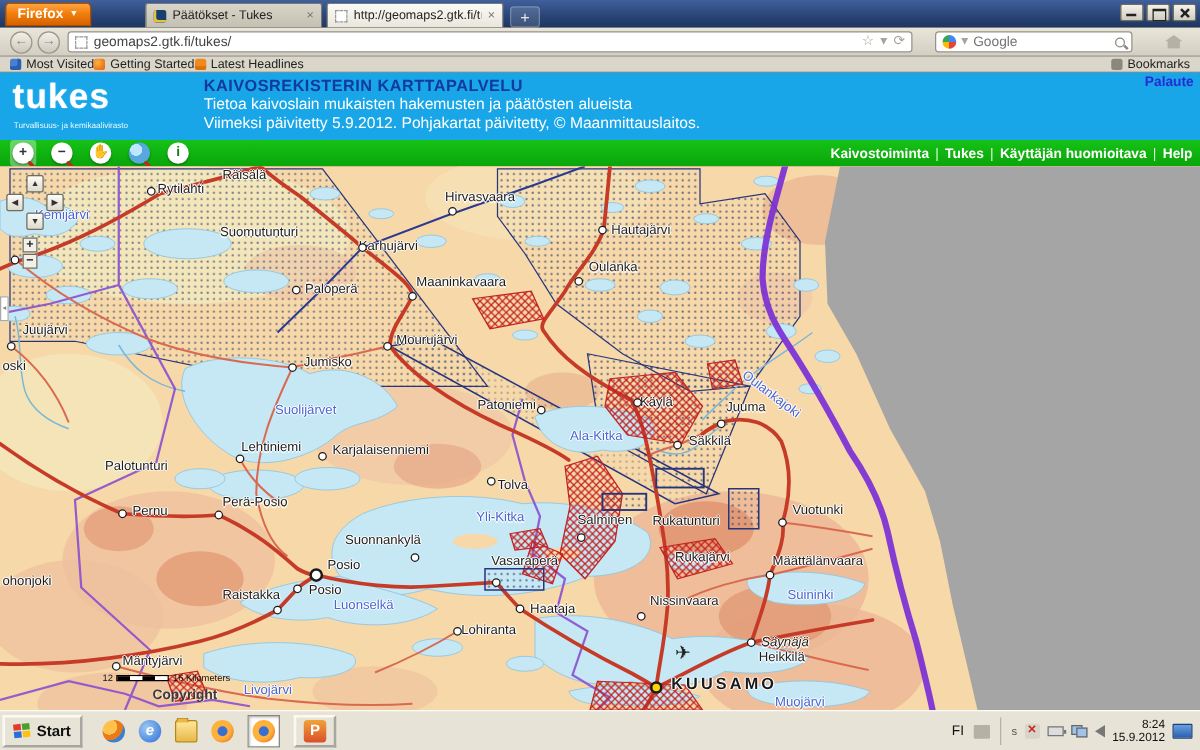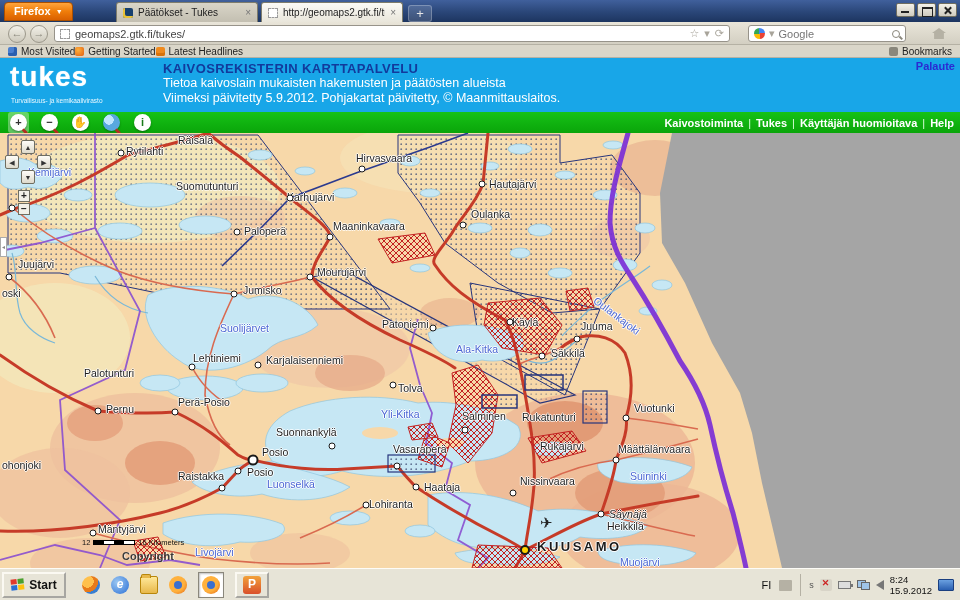--- a/index.html
+++ b/index.html
@@ -105,21 +105,21 @@
 .tray-group{display:flex;align-items:center;gap:6px;border-left:1px solid #b5b1a4;padding-left:8px}
 .ic-s{font-size:9px;color:#555}
 .ic-err{width:12px;height:12px;background:#d8d4c8;position:relative;border-radius:2px}
 .ic-err::after{content:"✕";position:absolute;left:2px;top:-1px;font-size:9px;color:#cc2222;font-weight:bold}
 .ic-batt{width:13px;height:8px;border:1px solid #777;position:relative;background:#ddd}
 .ic-batt::after{content:"";position:absolute;right:-3px;top:2px;width:2px;height:3px;background:#777}
 .ic-net{width:13px;height:10px;position:relative}
 .ic-net::before,.ic-net::after{content:"";position:absolute;width:7px;height:6px;border:1px solid #666;background:#9fc4e8}
 .ic-net::before{left:0;top:0}.ic-net::after{right:0;bottom:0}
 .ic-vol{width:0;height:0;border-top:5px solid transparent;border-bottom:5px solid transparent;border-right:8px solid #777}
-.clock{font-size:9.5px;color:#111;line-height:11px}
+.clock{font-size:9.5px;color:#111;text-align:right;line-height:11px}
 .showdesk{width:16px;height:12px;background:linear-gradient(#6aa0e0,#2a5fb0);border:1px solid #1a3f80;border-radius:1px}
 </style>
 </head>
 <body>
 
 <div class="screen">
 
   <div class="titlebar">
     <div class="ff-btn">
       <span>Firefox</span>

